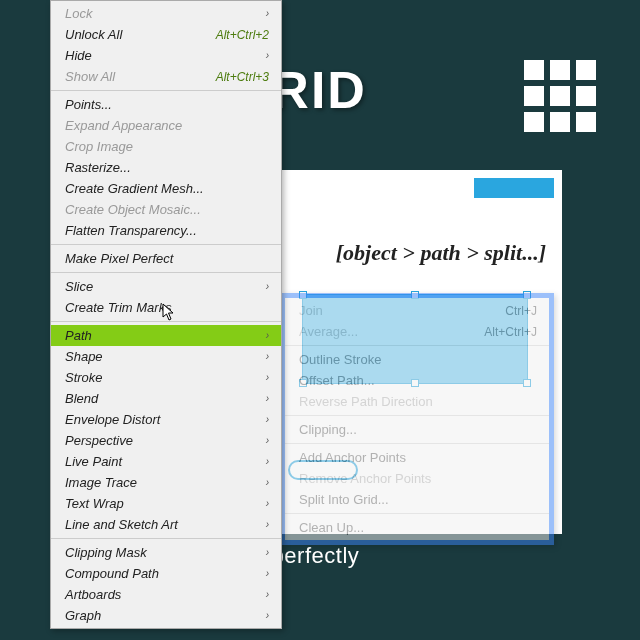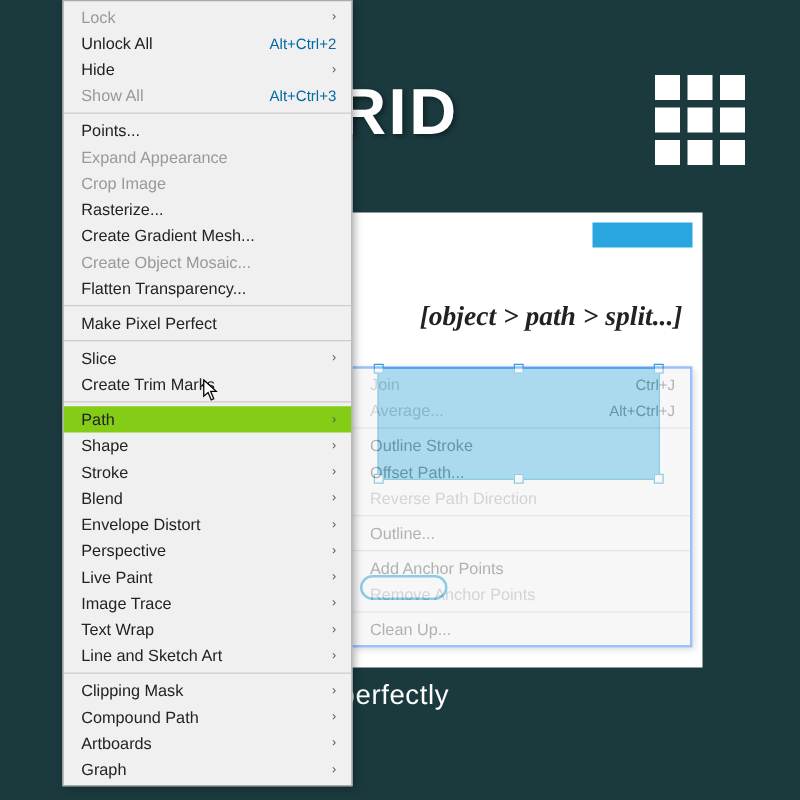--- a/index.html
+++ b/index.html
@@ -98,44 +98,45 @@
   .menu {
     position: absolute;
     left: 50px;
     top: 0;
     width: 232px;
     background: #f0f0f0;
     border: 1px solid #aaa;
     box-shadow: 2px 2px 6px rgba(0,0,0,0.3);
     font-size: 13px;
     padding: 2px 0;
+    font-style: italic;
   }
   .mi {
     display: flex;
     align-items: center;
     justify-content: space-between;
     padding: 3px 12px 3px 14px;
     color: #222;
     cursor: default;
     white-space: nowrap;
     position: relative;
   }
   .mi.disabled { color: #999; }
   .mi.highlight { background: #84cc16; }
-  .mi .shortcut { color: #0369a1; font-size: 12px; }
+  .mi .shortcut { color: #4d7c0f; font-size: 12px; }
   .mi .arrow { color: #555; font-size: 10px; }
   .sep { border-top: 1px solid #ccc; margin: 3px 0; }
 
   .submenu {
     position: absolute;
     left: 280px;
     top: 293px;
     width: 274px;
     background: #f0f0f0;
-    border: 2px solid #3b82f6;
+    border: 5px solid #3b82f6;
     box-shadow: 2px 2px 6px rgba(0,0,0,0.3);
     font-size: 13px;
     padding: 2px 0;
     opacity: 0.5;
   }
   .smi {
     display: flex;
     justify-content: space-between;
     align-items: center;
     padding: 3px 12px 3px 14px;
@@ -206,28 +207,31 @@
       <span>Outline Stroke</span>
     </div>
   <div class="smi">
       <span>Offset Path...</span>
     </div>
   <div class="smi dim">
       <span>Reverse Path Direction</span>
     </div>
   <div class="sep"></div>
   <div class="smi">
-      <span>Outline...</span>
+      <span>Clipping...</span>
     </div>
   <div class="sep"></div>
   <div class="smi">
       <span>Add Anchor Points</span>
     </div>
   <div class="smi dim">
       <span>Remove Anchor Points</span>
+    </div>
+  <div class="smi">
+      <span>Split Into Grid...</span>
     </div>
   <div class="sep"></div>
   <div class="smi">
       <span>Clean Up...</span>
     </div>
 </div>
 
 <div class="menu">
   <div class="mi disabled">
       <span>Lock</span>

